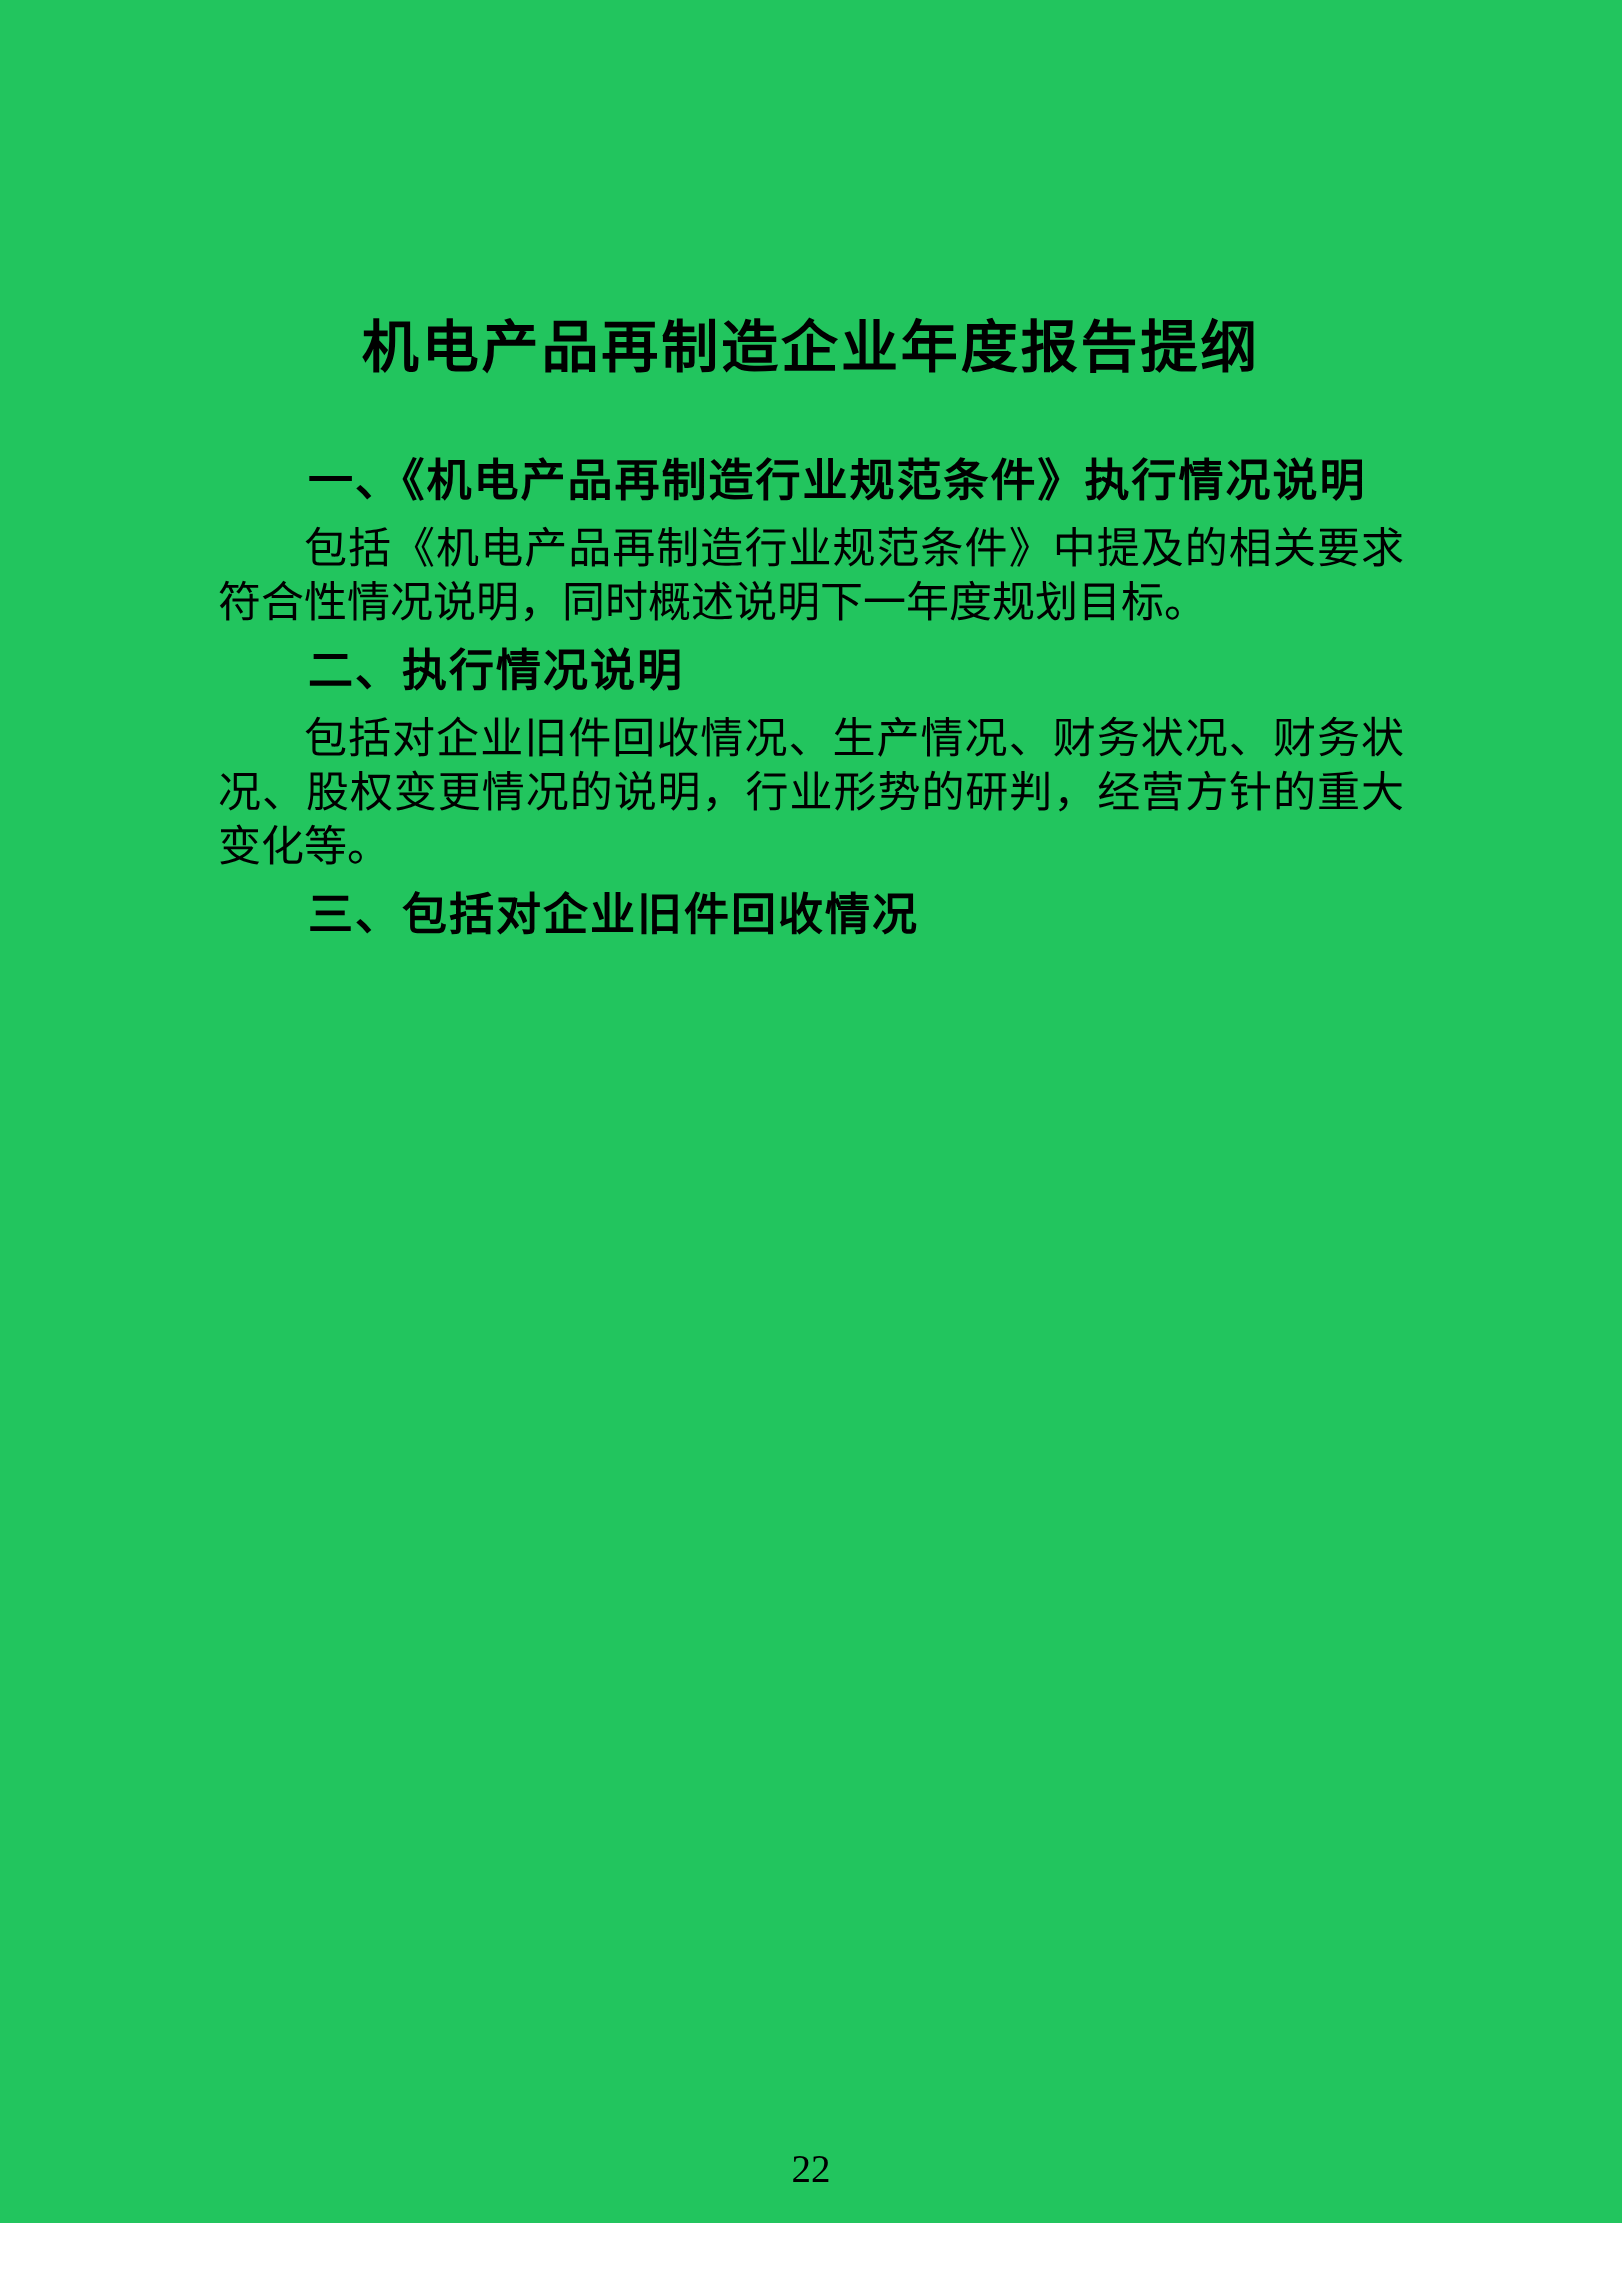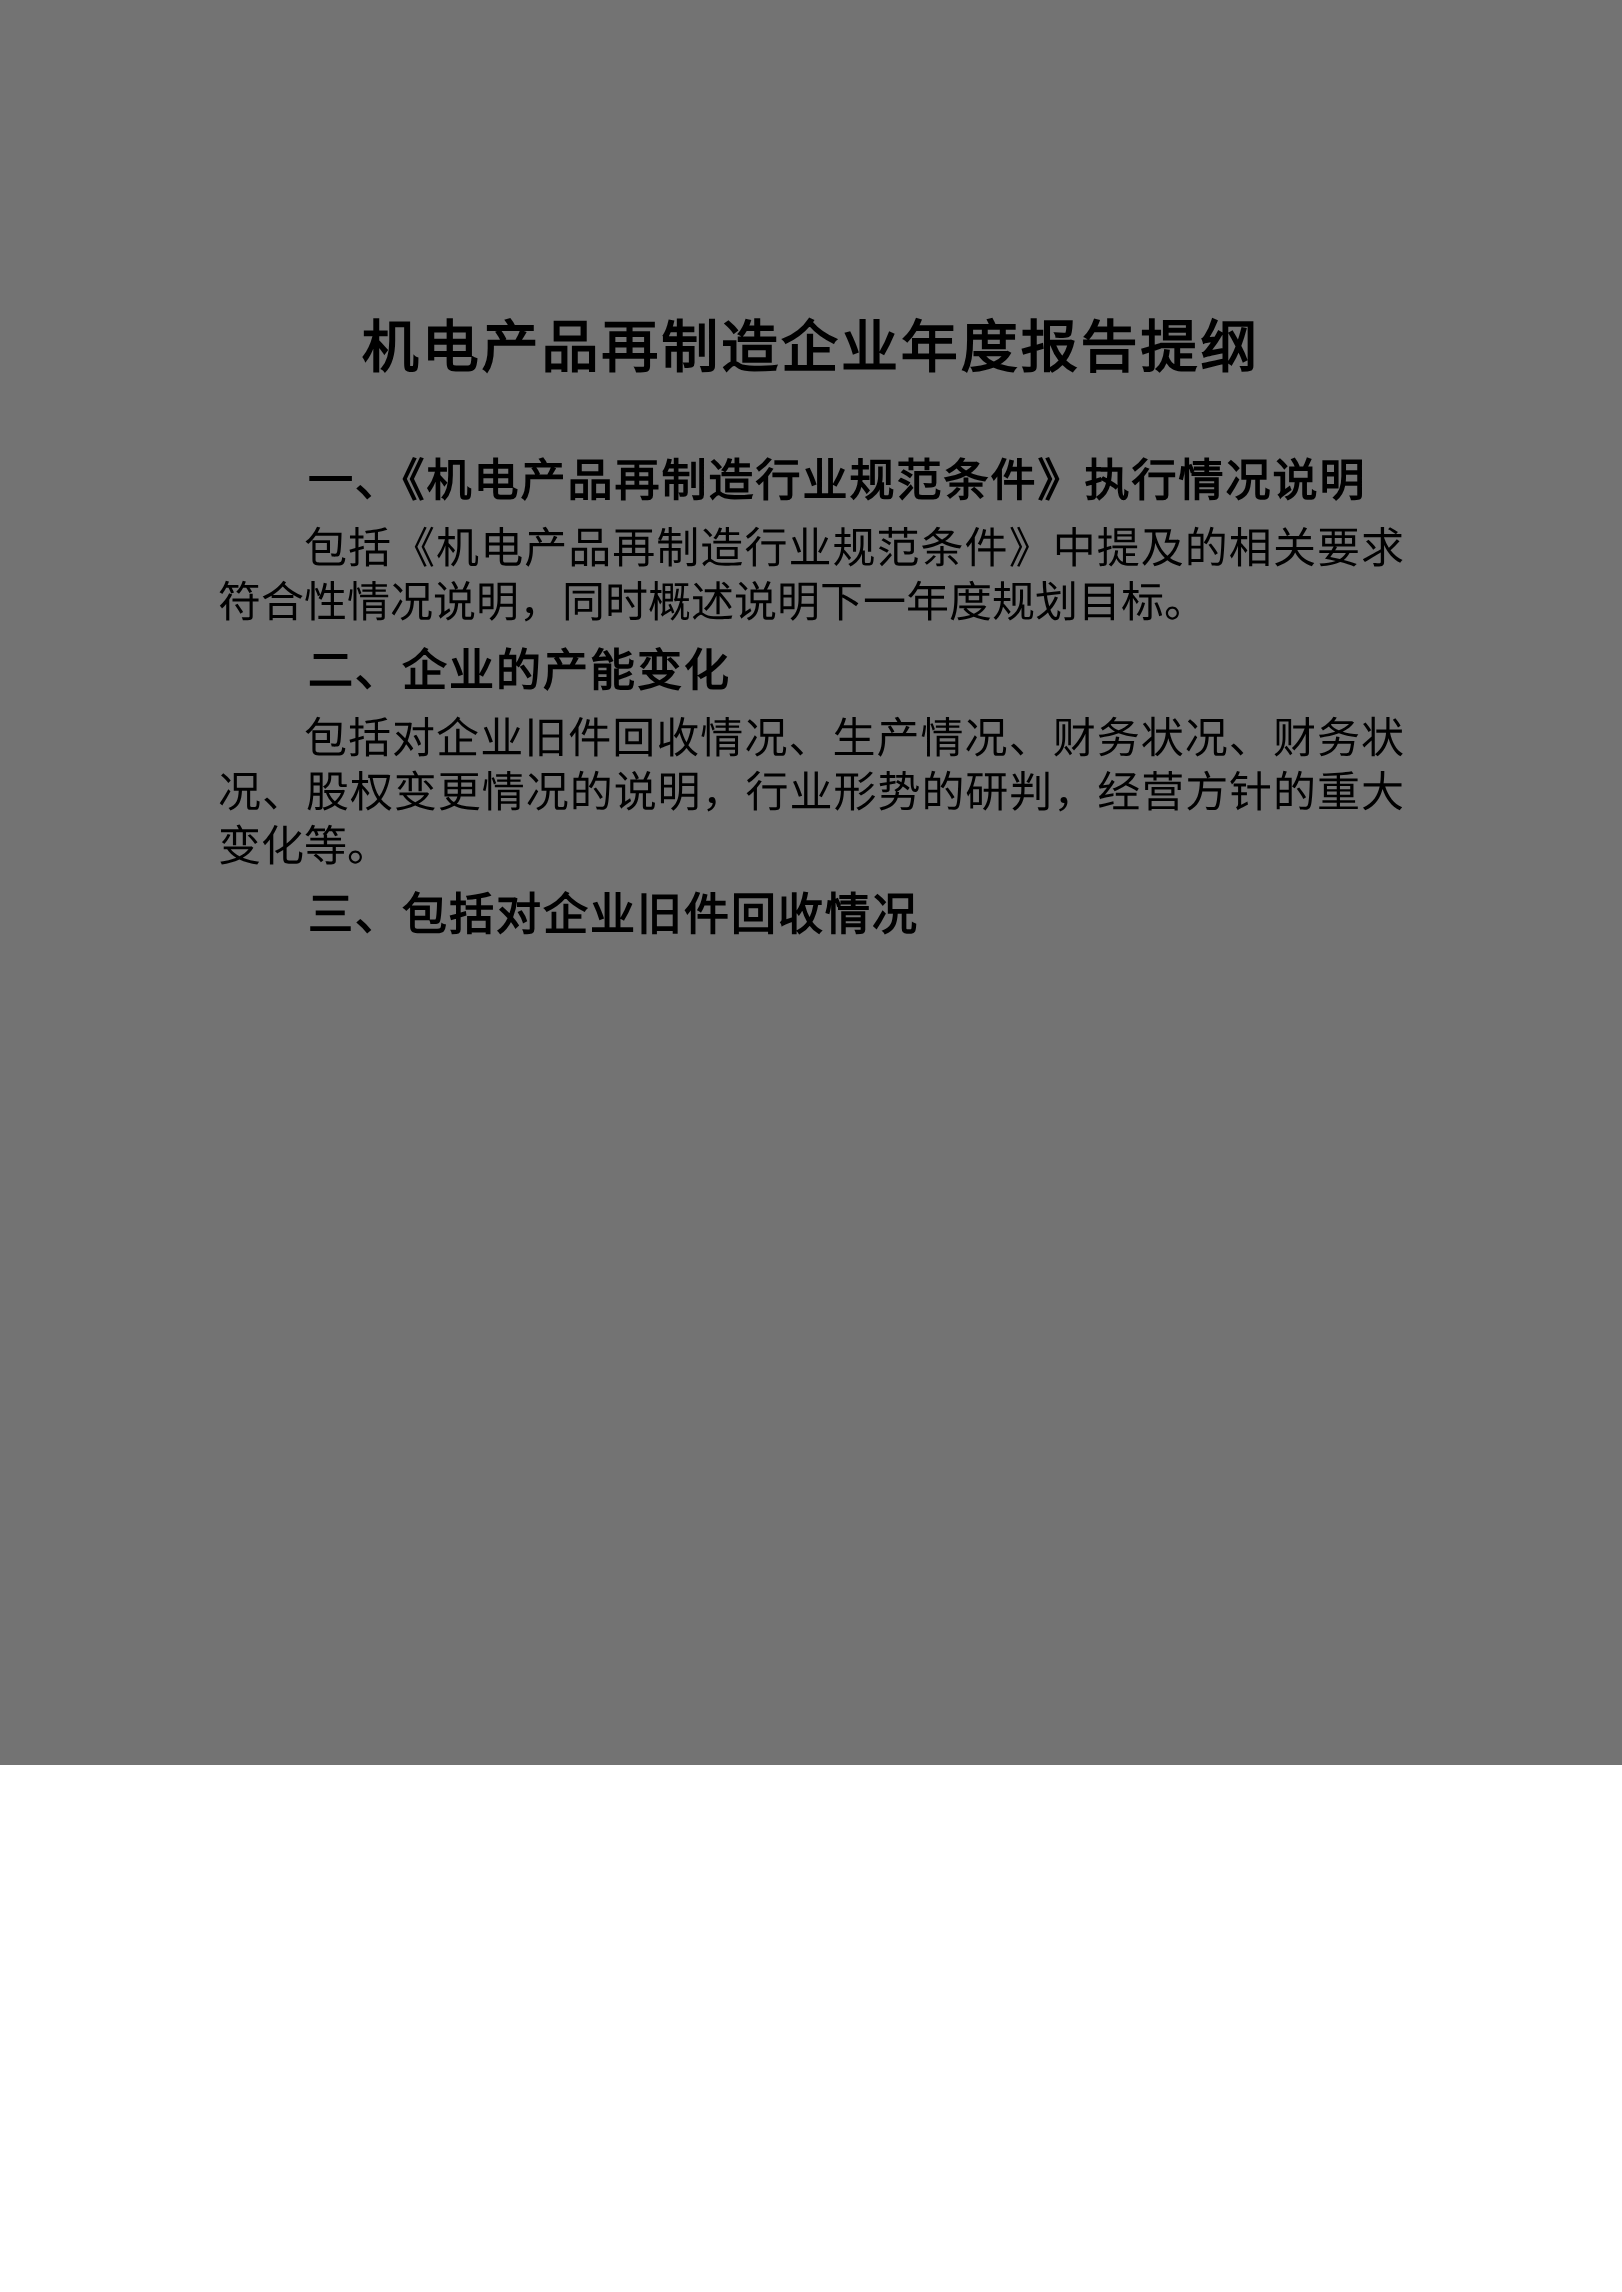--- a/index.html
+++ b/index.html
@@ -3,22 +3,22 @@
 <meta charset="utf-8">
 <style>
   html, body {
     margin: 0;
     padding: 0;
     background: #ffffff;
   }
   .page {
     position: relative;
     width: 1622px;
-    height: 1765px;
-    background: #737373;
+    height: 2223px;
+    background: #22c55e;
     color: #000000;
     overflow: hidden;
   }
   .content {
     padding: 312px 218px 0 218px;
   }
   .doc-title {
     margin: 0 0 57px 0;
     font-family: "Liberation Sans", sans-serif;
     font-weight: bold;
@@ -63,21 +63,21 @@
 <body>
 
 <div class="page">
   <div class="content">
 
     <h1 class="doc-title">机电产品再制造企业年度报告提纲</h1>
 
     <h2 class="sec-heading">一、《机电产品再制造行业规范条件》执行情况说明</h2>
     <p class="body-para">包括《机电产品再制造行业规范条件》中提及的相关要求符合性情况说明，同时概述说明下一年度规划目标。</p>
 
-    <h2 class="sec-heading">二、企业的产能变化</h2>
+    <h2 class="sec-heading">二、执行情况说明</h2>
     <p class="body-para">包括对企业旧件回收情况、生产情况、财务状况、财务状况、股权变更情况的说明，行业形势的研判，经营方针的重大变化等。</p>
 
     <h2 class="sec-heading">三、包括对企业旧件回收情况</h2>
 
   </div>
 
   <div class="page-number">22</div>
 </div>
 
 

